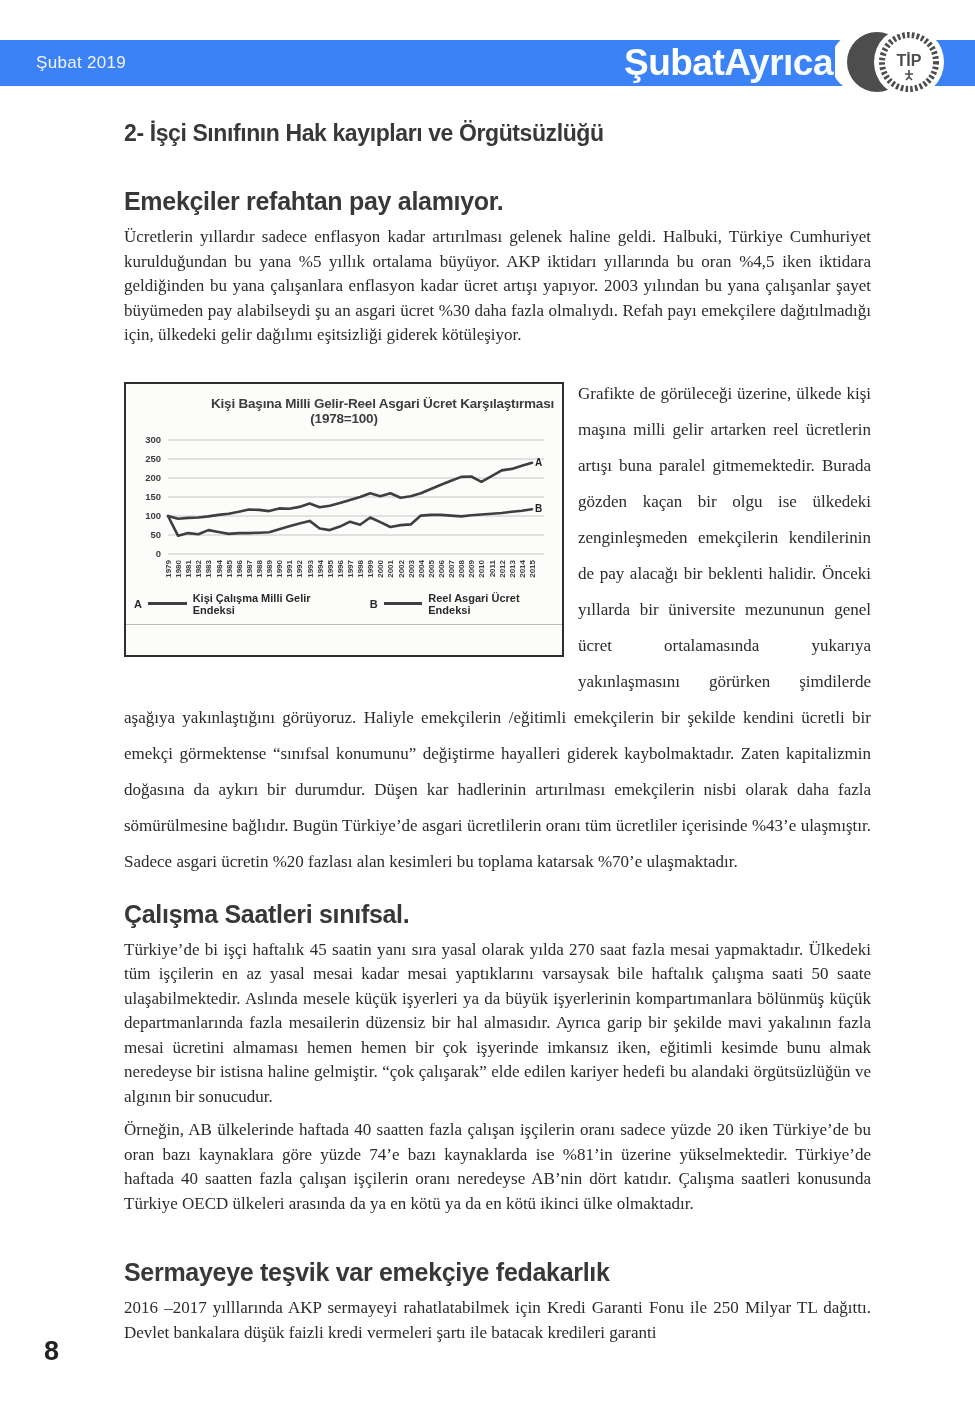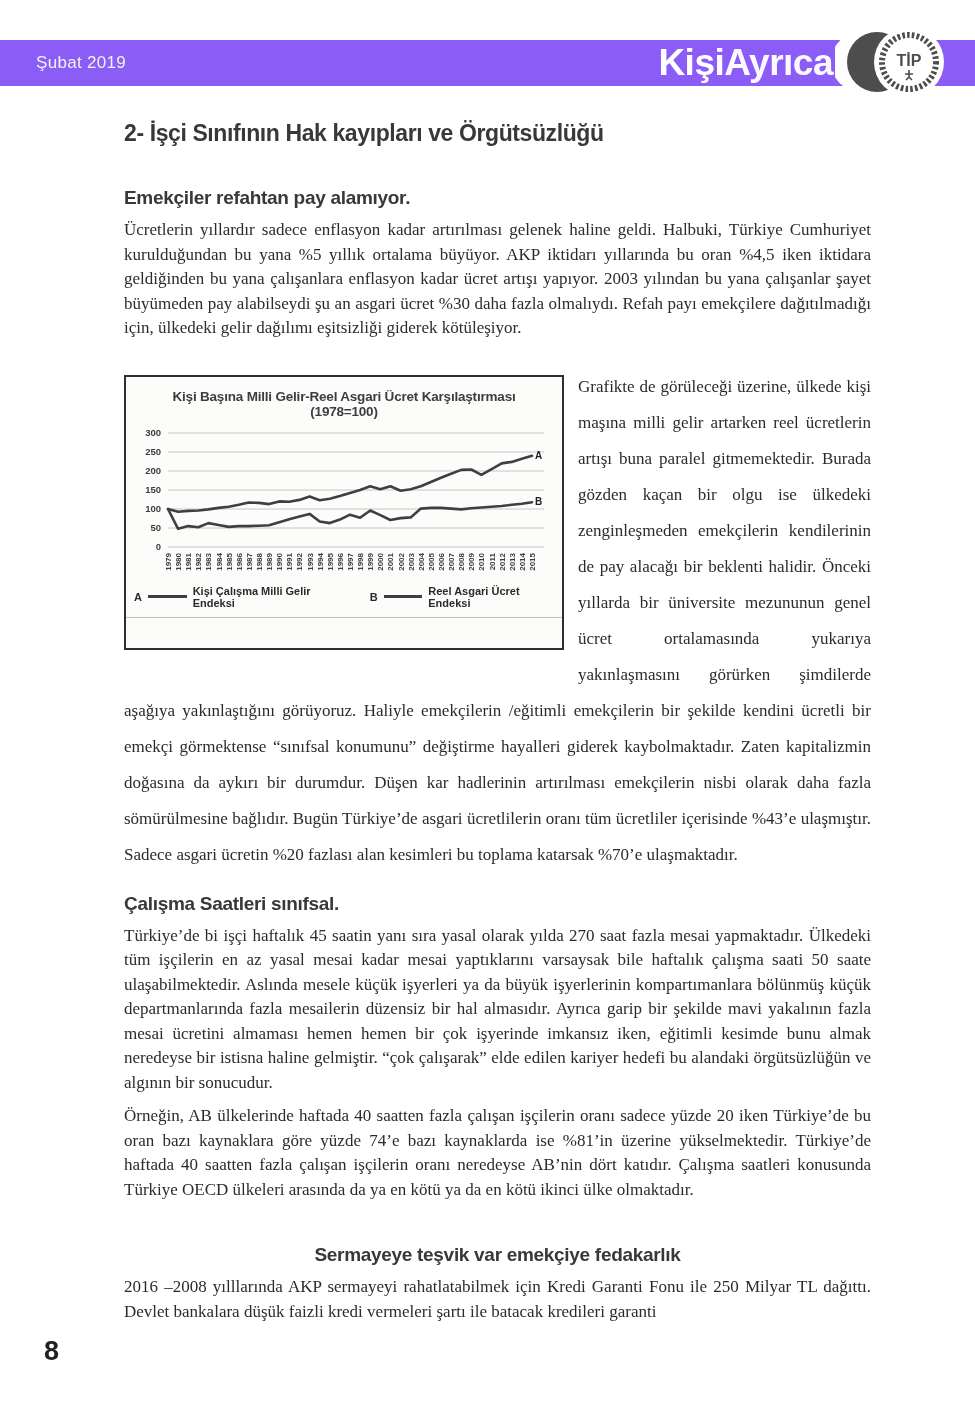--- a/index.html
+++ b/index.html
@@ -11,21 +11,21 @@
     background: #ffffff;
     overflow: hidden;
     font-family: "Liberation Serif", serif;
     color: #2b2b2b;
   }
   
   .topbar {
     position: absolute;
     left: 0; top: 40px;
     width: 100%; height: 46px;
-    background: #8b5cf6;
+    background: #3b82f6;
     display: flex;
     align-items: center;
   }
   .issue {
     margin-left: 36px;
     color: #f2f2f2;
     font-family: "Liberation Sans", sans-serif;
     font-size: 17px;
     letter-spacing: 0.3px;
   }
@@ -53,29 +53,29 @@
   h1 {
     font-family: "Liberation Sans", sans-serif;
     font-size: 23px;
     font-weight: bold;
     letter-spacing: -0.4px;
     color: #383838;
     margin: 0;
   }
   h2 {
     font-family: "Liberation Sans", sans-serif;
-    font-size: 19px;
+    font-size: 25px;
     font-weight: bold;
     letter-spacing: -0.3px;
     color: #383838;
     margin: 0;
   }
   .h2-1 { margin-top: 40px; }
   .h2-2 { margin-top: 20px; }
-  .h2-3 { margin-top: 42px; text-align: center; }
+  .h2-3 { margin-top: 42px; }
   p {
     font-size: 17px;
     line-height: 24.5px;
     text-align: justify;
     margin: 9px 0 0 0;
     hyphens: auto;
   }
   .chartflow { margin-top: 28px; }
   .chartflow::after { content:""; display:block; clear:both; }
   .chartflow p { margin-top: 12px; line-height: 36px; }
@@ -89,21 +89,21 @@
     background: #fcfcfb;
   }
   .chart-title, .chart-subtitle {
     font-family: "Liberation Sans", sans-serif;
     font-weight: bold;
     font-size: 13.5px;
     color: #3d3d3d;
     text-align: center;
     letter-spacing: -0.2px;
   }
-  .chart-title { margin-top: 4px; }
+  .chart-title { margin-top: 4px; text-align: right; }
   #chart-svg { display:block; width: 420px; height: 158px; margin-top: 6px; }
   .legend {
     display: flex;
     justify-content: center;
     align-items: center;
     gap: 6px;
     font-family: "Liberation Sans", sans-serif;
     font-weight: bold;
     font-size: 11px;
     color: #2a2a2a;
@@ -126,21 +126,21 @@
     color: #222;
   }
 </style>
 </head>
 <body>
 
 <div class="page">
 
   <header class="topbar">
     <span class="issue">Şubat 2019</span>
-    <div class="masthead"><span class="m-bold">Kişi</span><span class="m-reg">Ayrıca</span></div>
+    <div class="masthead"><span class="m-bold">Şubat</span><span class="m-reg">Ayrıca</span></div>
     <div class="logo-wrap">
       <svg viewBox="0 0 112 80" width="112" height="80">
         <circle cx="26" cy="40" r="30" fill="#ffffff"></circle>
         <circle cx="42" cy="40" r="30" fill="#4d4d4d"></circle>
         <circle cx="74" cy="40" r="35" fill="#ffffff"></circle>
         <circle cx="74" cy="40" r="27" fill="none" stroke="#4d4d4d" stroke-width="6" stroke-dasharray="2.6 2.2"></circle>
         <text x="74" y="44" text-anchor="middle" font-family="Liberation Sans, sans-serif" font-size="16" font-weight="bold" fill="#4d4d4d">TİP</text>
         <path d="M74 48 v8 M70 52 h8 M71 58 l3 -3 3 3" stroke="#4d4d4d" stroke-width="1.6" fill="none"></path>
       </svg>
     </div>
@@ -225,17 +225,17 @@
         <div class="chart-strip"></div>
       </figure>
       <p>Grafikte de görüleceği üzerine, ülkede kişi maşına milli gelir artarken reel ücretlerin artışı buna paralel gitmemektedir. Burada gözden kaçan bir olgu ise ülkedeki zenginleşmeden emekçilerin kendilerinin de pay alacağı bir beklenti halidir. Önceki yıllarda bir üniversite mezununun genel ücret ortalamasında yukarıya yakınlaşmasını görürken şimdilerde aşağıya yakınlaştığını görüyoruz. Haliyle emekçilerin /eğitimli emekçilerin bir şekilde kendini ücretli bir emekçi görmektense “sınıfsal konumunu” değiştirme hayalleri giderek kaybolmaktadır. Zaten kapitalizmin doğasına da aykırı bir durumdur. Düşen kar hadlerinin artırılması emekçilerin nisbi olarak daha fazla sömürülmesine bağlıdır. Bugün Türkiye’de asgari ücretlilerin oranı tüm ücretliler içerisinde %43’e ulaşmıştır. Sadece asgari ücretin %20 fazlası alan kesimleri bu toplama katarsak %70’e ulaşmaktadır.</p>
     </div>
 
     <h2 class="h2-2">Çalışma Saatleri sınıfsal.</h2>
     <p>Türkiye’de bi işçi haftalık 45 saatin yanı sıra yasal olarak yılda 270 saat fazla mesai yapmaktadır. Ülkedeki tüm işçilerin en az yasal mesai kadar mesai yaptıklarını varsaysak bile haftalık çalışma saati 50 saate ulaşabilmektedir. Aslında mesele küçük işyerleri ya da büyük işyerlerinin kompartımanlara bölünmüş küçük departmanlarında fazla mesailerin düzensiz bir hal almasıdır. Ayrıca garip bir şekilde mavi yakalının fazla mesai ücretini almaması hemen hemen bir çok işyerinde imkansız iken, eğitimli kesimde bunu almak neredeyse bir istisna haline gelmiştir. “çok çalışarak” elde edilen kariyer hedefi bu alandaki örgütsüzlüğün ve algının bir sonucudur.</p>
     <p>Örneğin, AB ülkelerinde haftada 40 saatten fazla çalışan işçilerin oranı sadece yüzde 20 iken Türkiye’de bu oran bazı kaynaklara göre yüzde 74’e bazı kaynaklarda ise %81’in üzerine yükselmektedir. Türkiye’de haftada 40 saatten fazla çalışan işçilerin oranı neredeyse AB’nin dört katıdır. Çalışma saatleri konusunda Türkiye OECD ülkeleri arasında da ya en kötü ya da en kötü ikinci ülke olmaktadır.</p>
 
     <h2 class="h2-3">Sermayeye teşvik var emekçiye fedakarlık</h2>
-    <p>2016 –2008 yılllarında AKP sermayeyi rahatlatabilmek için Kredi Garanti Fonu ile 250 Milyar TL dağıttı. Devlet bankalara düşük faizli kredi vermeleri şartı ile batacak kredileri garanti</p>
+    <p>2016 –2017 yılllarında AKP sermayeyi rahatlatabilmek için Kredi Garanti Fonu ile 250 Milyar TL dağıttı. Devlet bankalara düşük faizli kredi vermeleri şartı ile batacak kredileri garanti</p>
   </main>
 
   <div class="pagenum">8</div>
 </div>
 
 </body></html>

